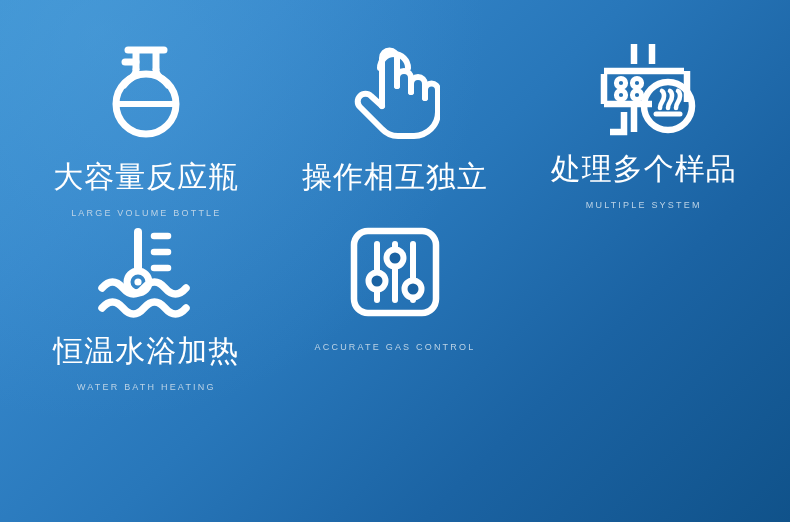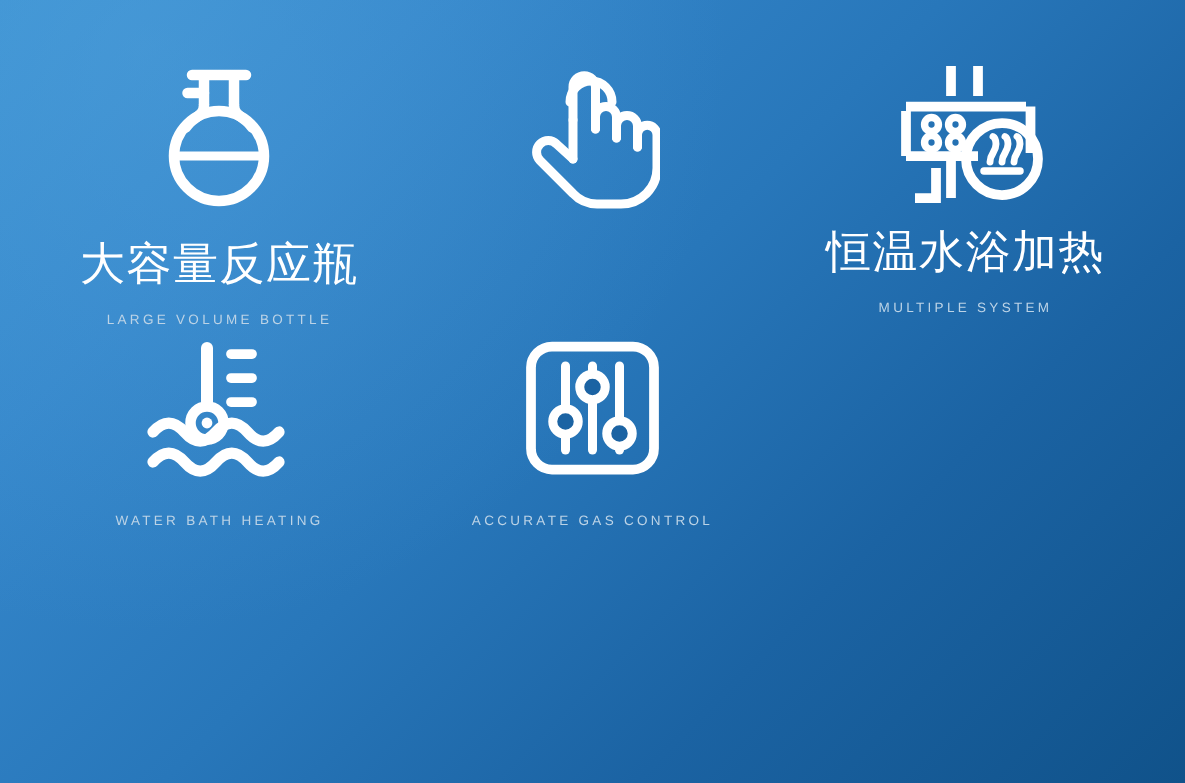--- a/index.html
+++ b/index.html
@@ -108,20 +108,21 @@
       <div class="icon-wrap">
         <svg width="90" height="104" viewBox="0 0 90 104" fill="none" aria-hidden="true">
           <path d="M30 28 A14 14 0 0 1 58 28" stroke="#ffffff" stroke-width="6" stroke-linecap="round" fill="none"></path>
           <path d="M32 40 V18 A7.5 7.5 0 0 1 47 18 V46" stroke="#ffffff" stroke-width="6" stroke-linecap="round" stroke-linejoin="round" fill="none"></path>
           <path d="M47 46 V38 A7 7 0 0 1 61 38 V52" stroke="#ffffff" stroke-width="6" stroke-linecap="round" stroke-linejoin="round" fill="none"></path>
           <path d="M61 52 V44 A7 7 0 0 1 75 44 V58" stroke="#ffffff" stroke-width="6" stroke-linecap="round" stroke-linejoin="round" fill="none"></path>
           <path d="M75 58 V50 A6.5 6.5 0 0 1 88 50 V72 A24 24 0 0 1 64 96 H48 A22 22 0 0 1 32 89 L10 67 A7.5 7.5 0 0 1 21 56 L32 66" stroke="#ffffff" stroke-width="6" stroke-linecap="round" stroke-linejoin="round" fill="none"></path>
           <path d="M32 40 V66" stroke="#ffffff" stroke-width="6" stroke-linecap="round"></path>
         </svg>
       </div>
+      <div class="title-cn">操作相互独立</div>
     </div>
 
 
     <div class="cell row2">
       <div class="icon-wrap">
         <svg width="112" height="100" viewBox="0 0 112 100" fill="none" aria-hidden="true">
           <path d="M46 4 V24" stroke="#ffffff" stroke-width="6.5" stroke-linecap="butt"></path>
           <path d="M64 4 V24" stroke="#ffffff" stroke-width="6.5" stroke-linecap="butt"></path>
           <path d="M16 34 V64" stroke="#ffffff" stroke-width="6.5" stroke-linecap="butt"></path>
           <path d="M16 31 H96" stroke="#ffffff" stroke-width="6.5" stroke-linecap="butt"></path>
@@ -133,37 +134,38 @@
           <circle cx="49" cy="55" r="4.6" stroke="#ffffff" stroke-width="5" fill="none"></circle>
           <path d="M46 62 V92" stroke="#ffffff" stroke-width="6.5" stroke-linecap="butt"></path>
           <path d="M22 92 H36 V72" stroke="#ffffff" stroke-width="6.5" stroke-linecap="butt" stroke-linejoin="miter" fill="none"></path>
           <circle cx="80" cy="66" r="24" stroke="#ffffff" stroke-width="6.5" fill="none"></circle>
           <path d="M68 74 H92" stroke="#ffffff" stroke-width="5" stroke-linecap="round"></path>
           <path d="M72 68 C72 62 76 62 76 56 C76 52 74 51 74 51" stroke="#ffffff" stroke-width="4.6" stroke-linecap="round" fill="none"></path>
           <path d="M80 68 C80 62 84 62 84 56 C84 52 82 51 82 51" stroke="#ffffff" stroke-width="4.6" stroke-linecap="round" fill="none"></path>
           <path d="M88 68 C88 62 92 62 92 56 C92 52 90 51 90 51" stroke="#ffffff" stroke-width="4.6" stroke-linecap="round" fill="none"></path>
         </svg>
       </div>
-      <div class="title-cn">恒温水浴加热</div>
+      <div class="title-cn">处理多个样品</div>
       <div class="title-en">MULTIPLE SYSTEM</div>
     </div>
 
     <div class="cell row2">
       <div class="icon-wrap">
         <svg width="100" height="100" viewBox="0 0 100 100" fill="none" aria-hidden="true">
           <path d="M42 10 V48" stroke="#ffffff" stroke-width="8" stroke-linecap="round"></path>
           <circle cx="42" cy="60" r="11" stroke="#ffffff" stroke-width="7" fill="none"></circle>
           <circle cx="42" cy="60" r="3.6" fill="#ffffff"></circle>
           <path d="M58 14 H72" stroke="#ffffff" stroke-width="6.5" stroke-linecap="round"></path>
           <path d="M58 30 H72" stroke="#ffffff" stroke-width="6.5" stroke-linecap="round"></path>
           <path d="M58 46 H72" stroke="#ffffff" stroke-width="6.5" stroke-linecap="round"></path>
           <path d="M6 66 C13 58 20 58 27 66 C34 74 41 74 48 66 C55 58 62 58 69 66 C76 74 83 74 90 66" stroke="#ffffff" stroke-width="7.5" stroke-linecap="round" fill="none"></path>
           <path d="M6 86 C13 78 20 78 27 86 C34 94 41 94 48 86 C55 78 62 78 69 86 C76 94 83 94 90 86" stroke="#ffffff" stroke-width="7.5" stroke-linecap="round" fill="none"></path>
         </svg>
       </div>
+      <div class="title-cn">恒温水浴加热</div>
       <div class="title-en">WATER BATH HEATING</div>
     </div>
 
     <div class="cell row2">
       <div class="icon-wrap">
         <svg width="94" height="94" viewBox="0 0 94 94" fill="none" aria-hidden="true">
           <rect x="6" y="6" width="82" height="82" rx="14" ry="14" stroke="#ffffff" stroke-width="6.5" fill="none"></rect>
           <path d="M29 19 V75" stroke="#ffffff" stroke-width="6" stroke-linecap="round"></path>
           <path d="M47 19 V75" stroke="#ffffff" stroke-width="6" stroke-linecap="round"></path>
           <path d="M65 19 V75" stroke="#ffffff" stroke-width="6" stroke-linecap="round"></path>

